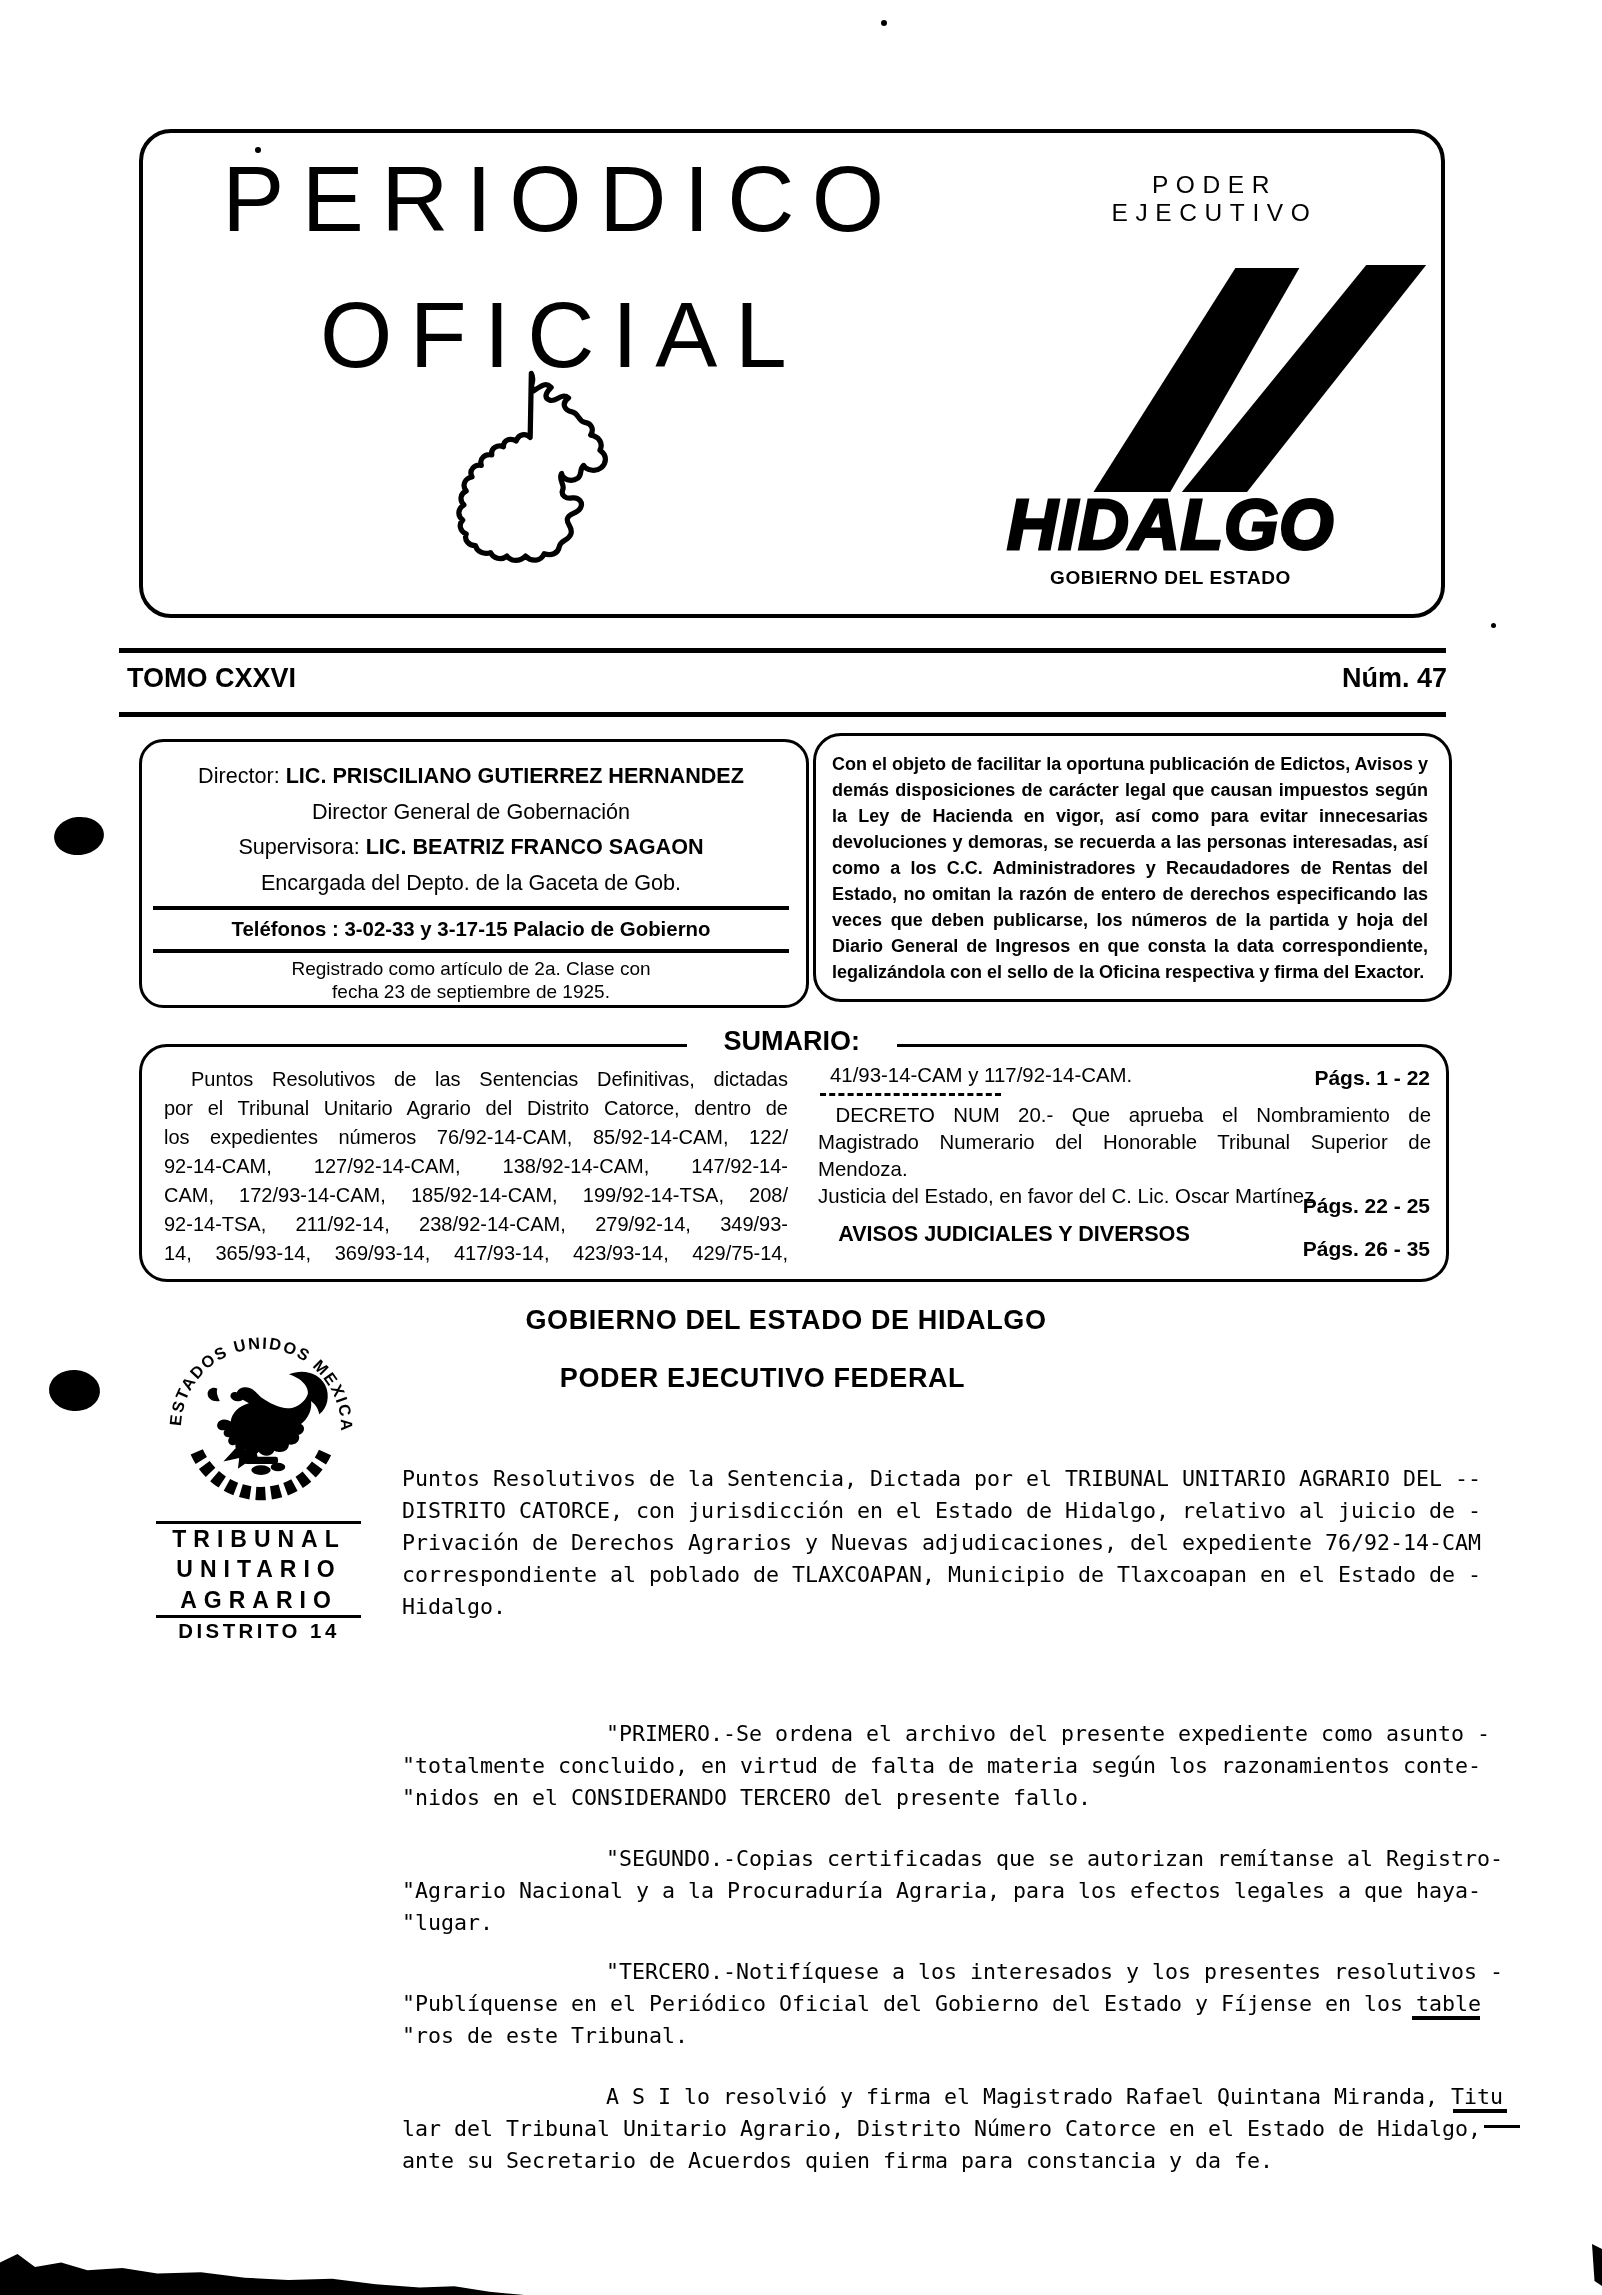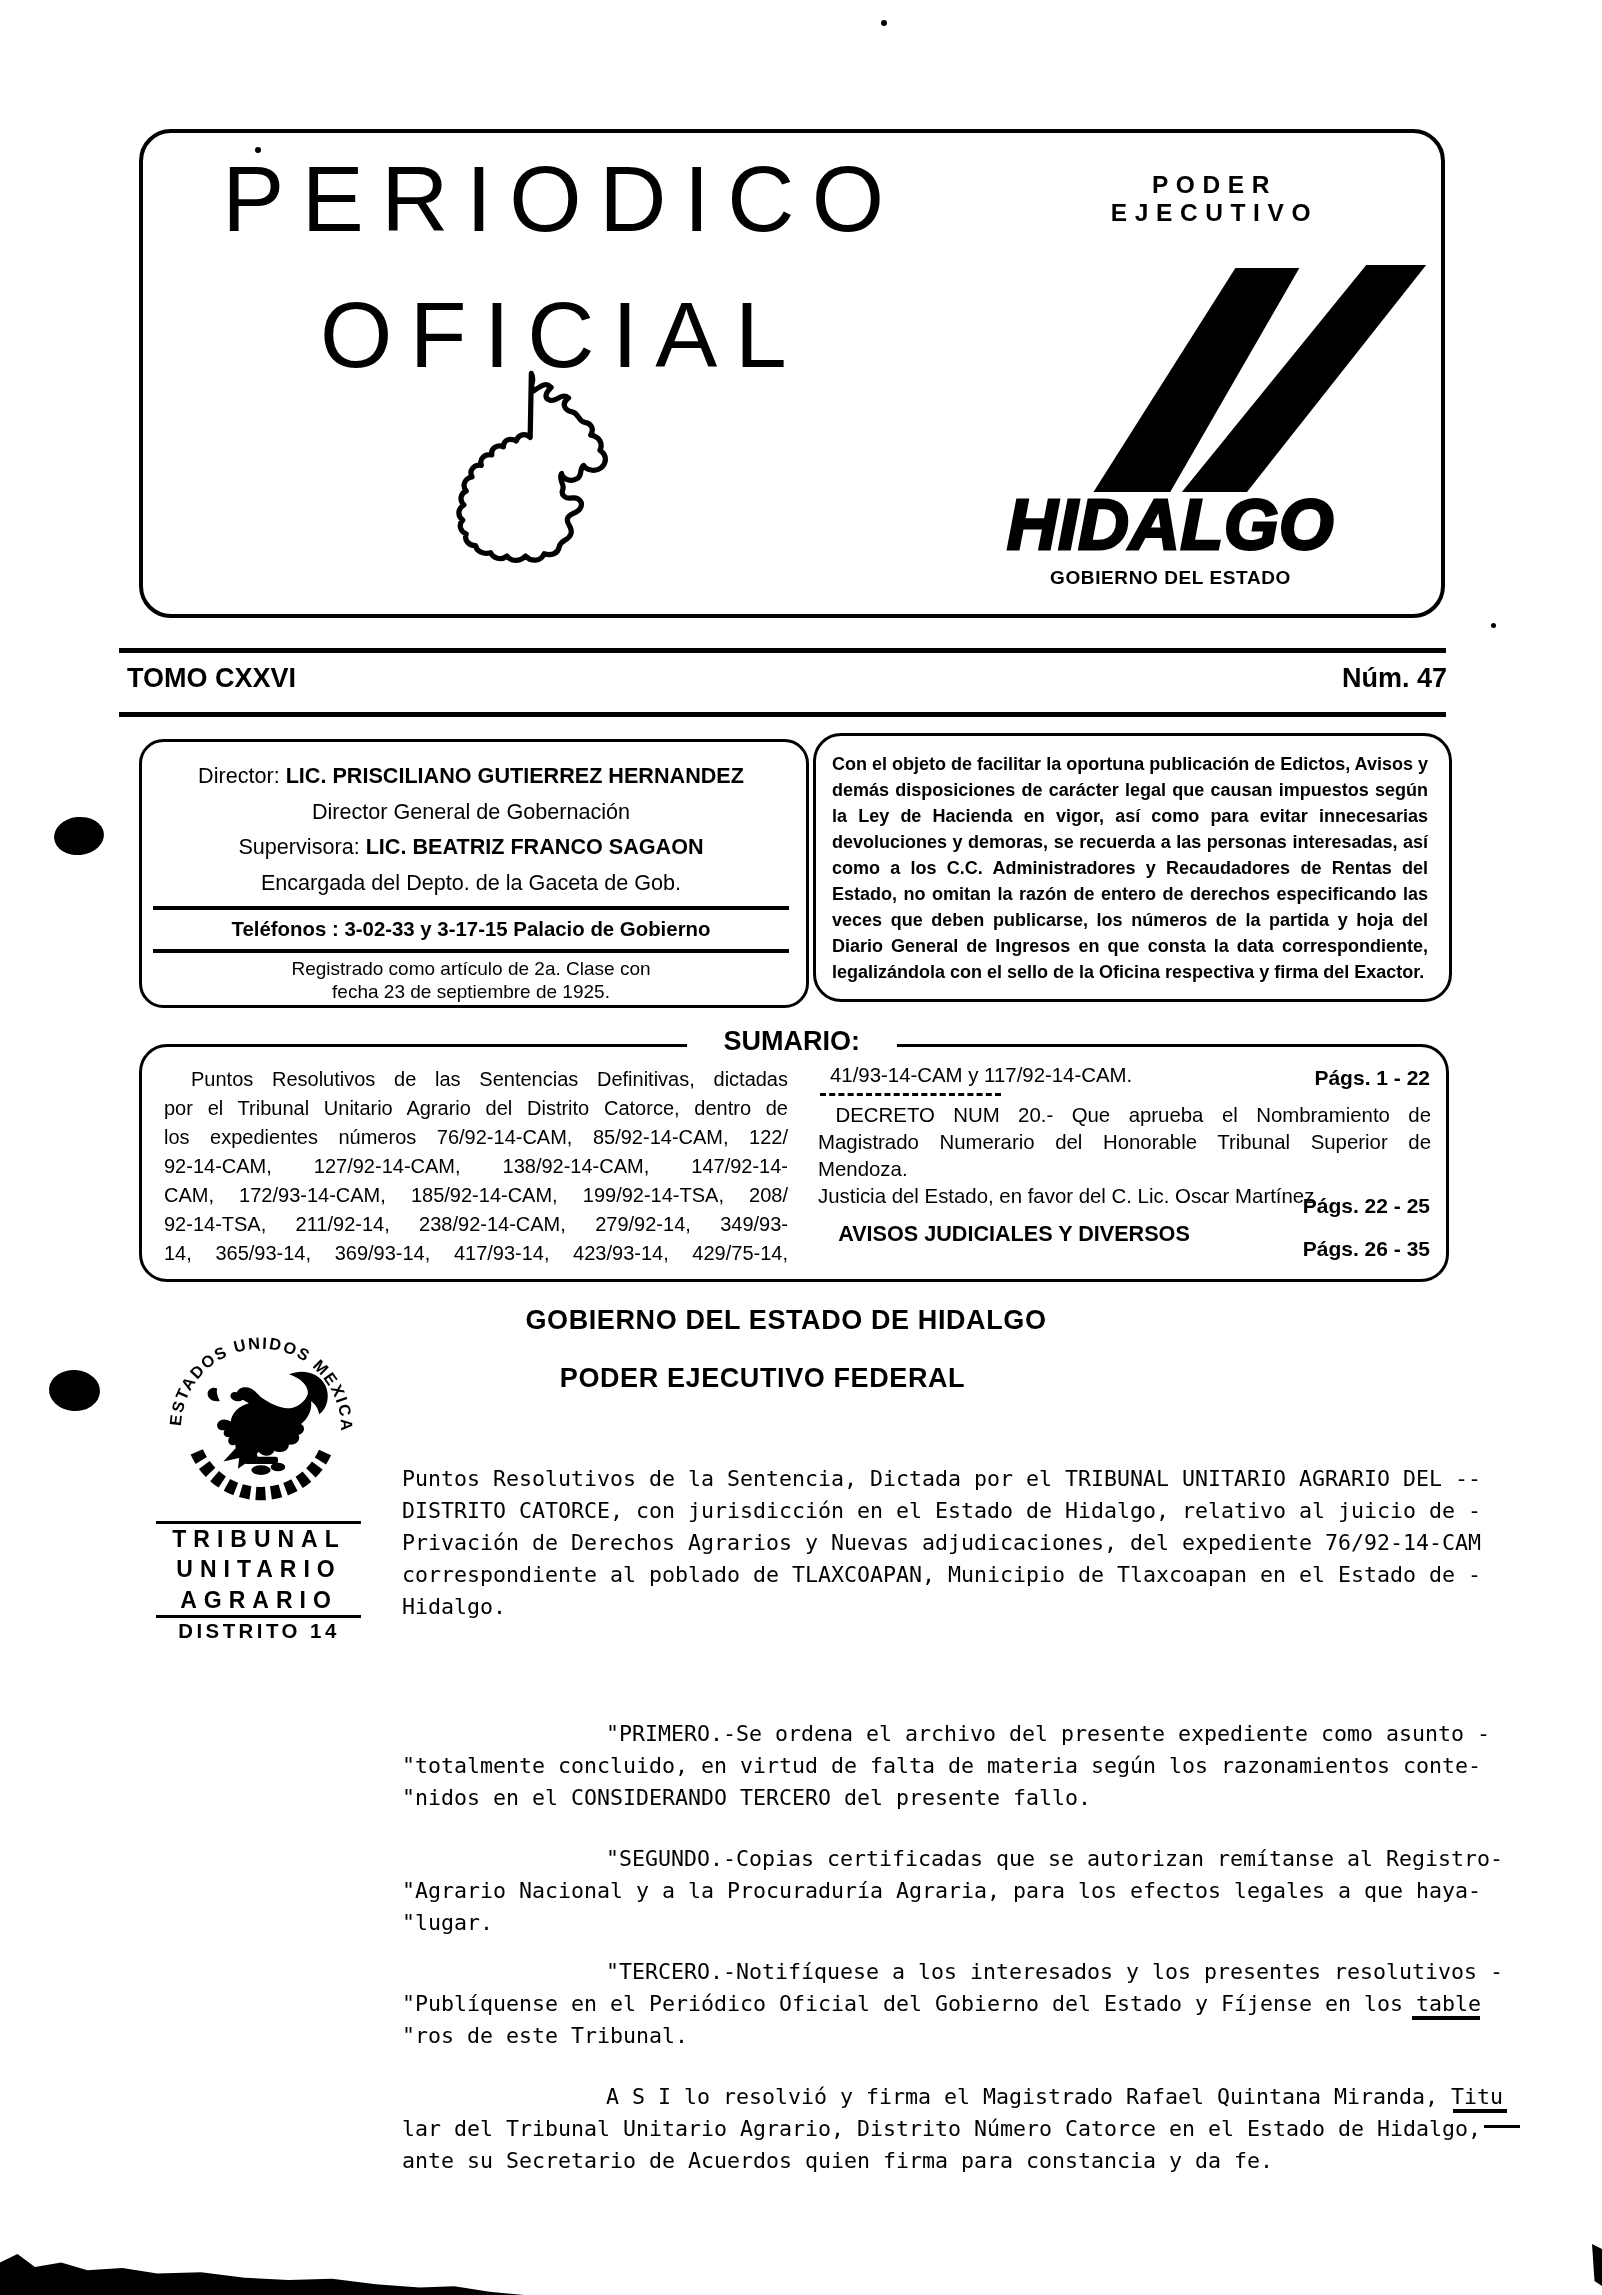--- a/index.html
+++ b/index.html
@@ -10,21 +10,21 @@
   .rule{position:absolute;background:#000;}
   .center{text-align:center;}
   .right{text-align:right;}
   .bold{font-weight:700;}
 
   
   .masthead-box{left:139px;top:129px;width:1298px;height:481px;border:4.1px solid #000;border-radius:32px;}
   .title-l1{left:192px;top:146px;width:740px;font-size:93px;letter-spacing:17.5px;font-weight:400;}
   .title-l2{left:192px;top:282px;width:740px;font-size:93px;letter-spacing:17.5px;font-weight:400;}
   .state-map{left:408px;top:363px;width:256px;height:228px;}
-  .poder{left:1069px;top:171px;width:291px;font-size:24.5px;font-weight:700;letter-spacing:7.6px;}
+  .poder{left:1069px;top:171px;width:291px;font-size:24.5px;font-weight:400;letter-spacing:7.6px;}
   .logo-bars{left:1083px;top:262px;width:349px;height:233px;}
   .logo-word{left:990px;top:485px;width:361px;font-size:70px;font-weight:700;font-style:italic;
              -webkit-text-stroke:2.9px #000;letter-spacing:0.6px;}
   .logo-cap{left:1048px;top:567px;width:245px;font-size:19px;font-weight:700;letter-spacing:0.6px;}
 
   
   .band-rule{height:5.2px;left:119px;width:1327px;}
   .band-text{top:663px;font-size:27px;font-weight:700;}
 
   

